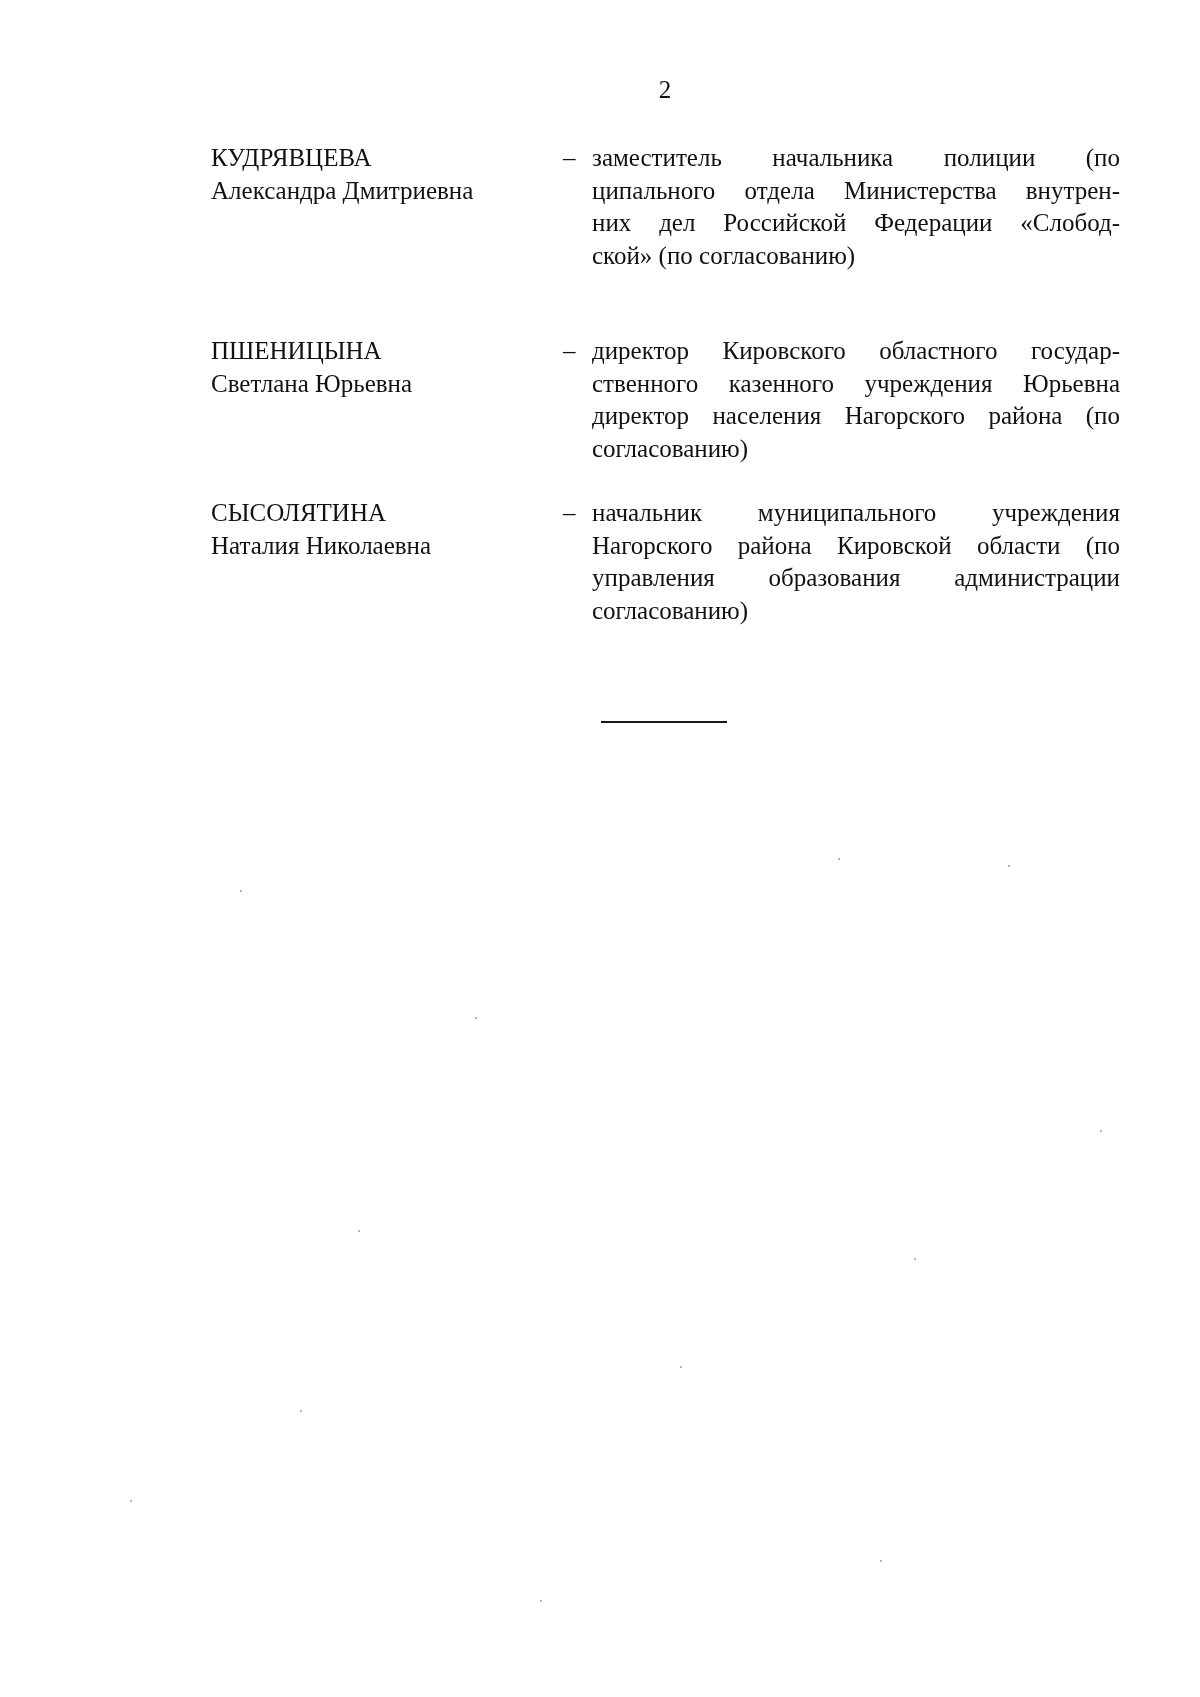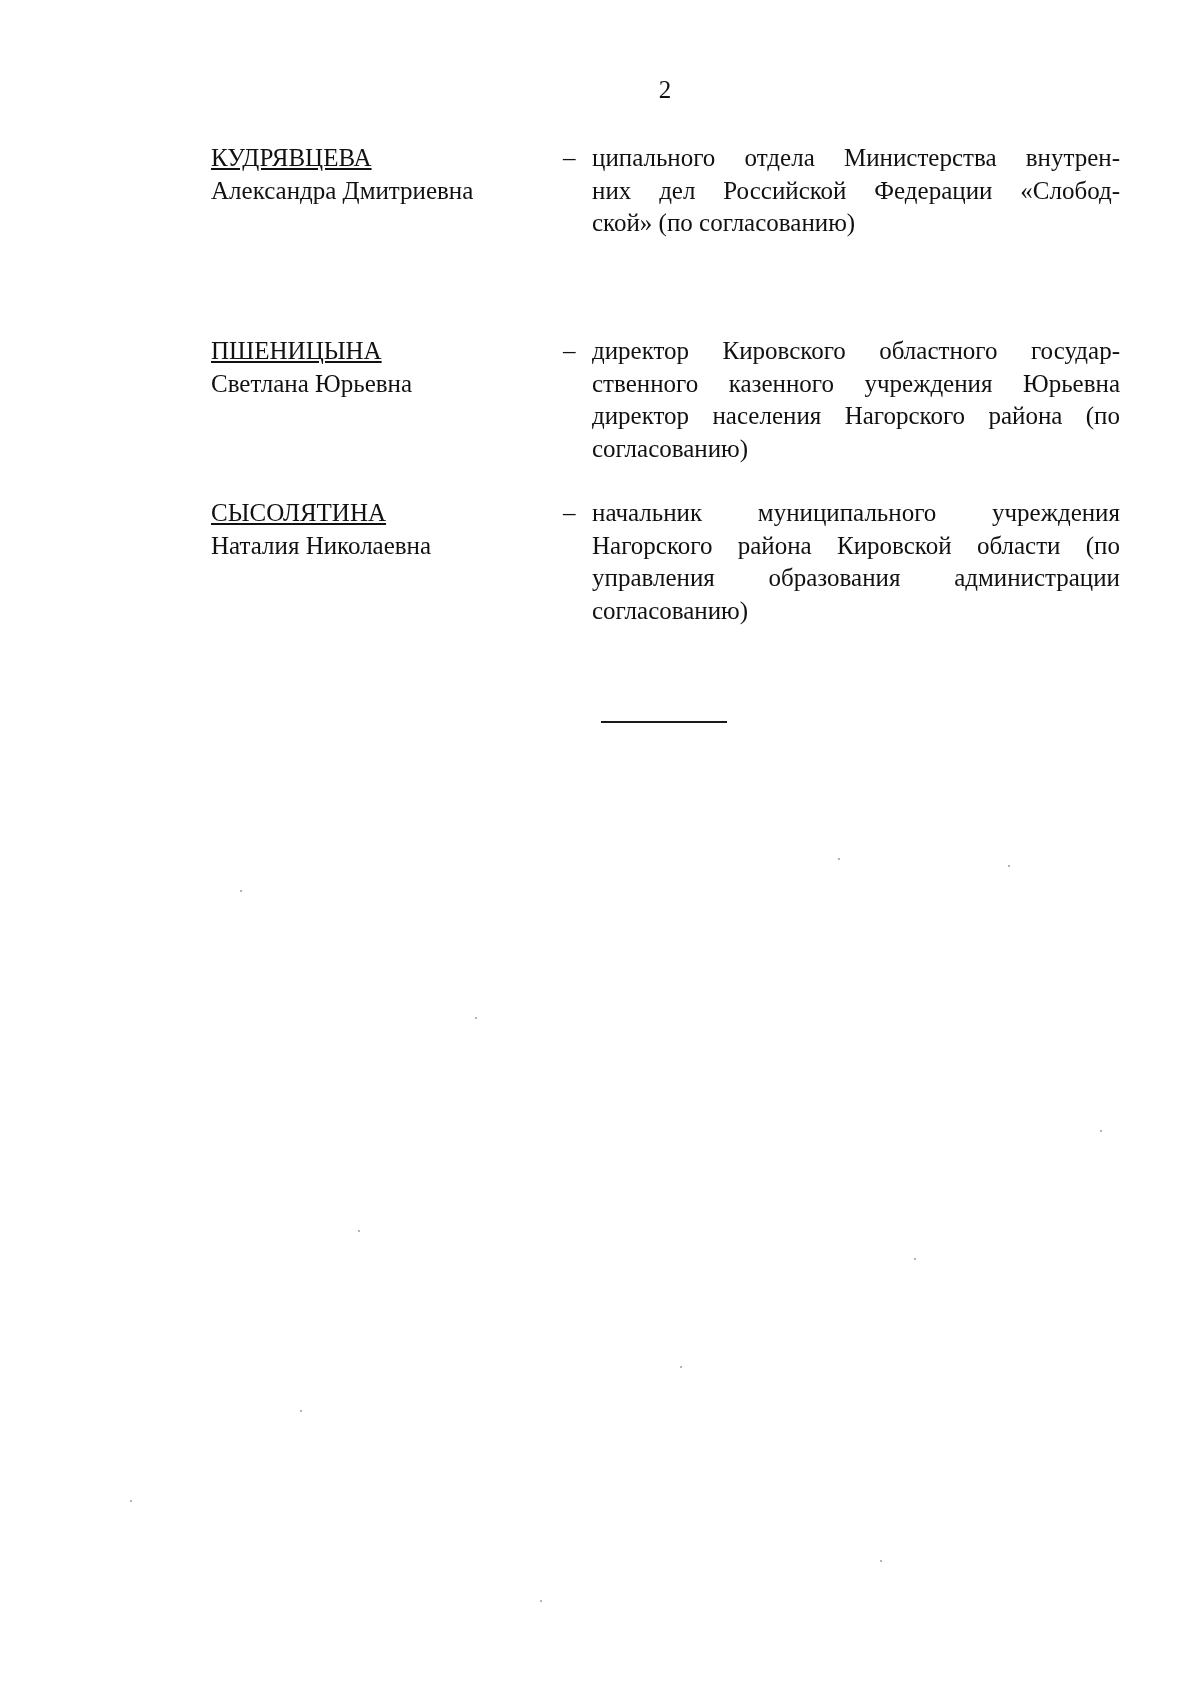--- a/index.html
+++ b/index.html
@@ -7,37 +7,38 @@
            font-family: "Liberation Serif", "DejaVu Serif", serif; color: #111; }
     .page-number { position: absolute; left: 0; width: 1330px; top: 74px; text-align: center;
                    font-size: 25px; line-height: 32px; }
     .entry { position: absolute; left: 211px; width: 910px; }
     .entry .left { position: absolute; left: 0; top: 0; width: 340px; font-size: 25px; line-height: 32.5px; }
     .entry .dash { position: absolute; left: 352px; top: 0; font-size: 25px; line-height: 32.5px; }
     .entry .right { position: absolute; left: 381px; top: 0; width: 528px; font-size: 25px;
                     line-height: 32.5px; text-align: justify; }
     .entry .right span.line { display: block; text-align: justify; text-align-last: justify; white-space: nowrap; }
     .entry .right span.line.last { text-align-last: left; }
-    .surname { display: block; letter-spacing: 0px; text-decoration: underline; }
+    .surname { display: block; letter-spacing: 0px; }
     .given { display: block; }
     .separator { position: absolute; left: 601px; top: 721px; width: 126px; height: 2px; background: #1a1a1a; }
     .speck { position: absolute; width: 2px; height: 2px; background: #9a9a9a; border-radius: 1px; }
   </style>
 </head>
 <body>
 
 <div class="page-number">2</div>
 
 <div class="entry" style="top:142px;">
   <div class="left">
     <span class="surname">КУДРЯВЦЕВА</span>
     <span class="given">Александра Дмитриевна</span>
   </div>
   <div class="dash">–</div>
   <div class="right">
+    <span class="line">заместитель начальника полиции (по</span>
     <span class="line">ципального отдела Министерства внутрен-</span>
     <span class="line">них дел Российской Федерации «Слобод-</span>
     <span class="line last">ской» (по согласованию)</span>
   </div>
 </div>
 
 <div class="entry" style="top:335px;">
   <div class="left">
     <span class="surname">ПШЕНИЦЫНА</span>
     <span class="given">Светлана Юрьевна</span>

